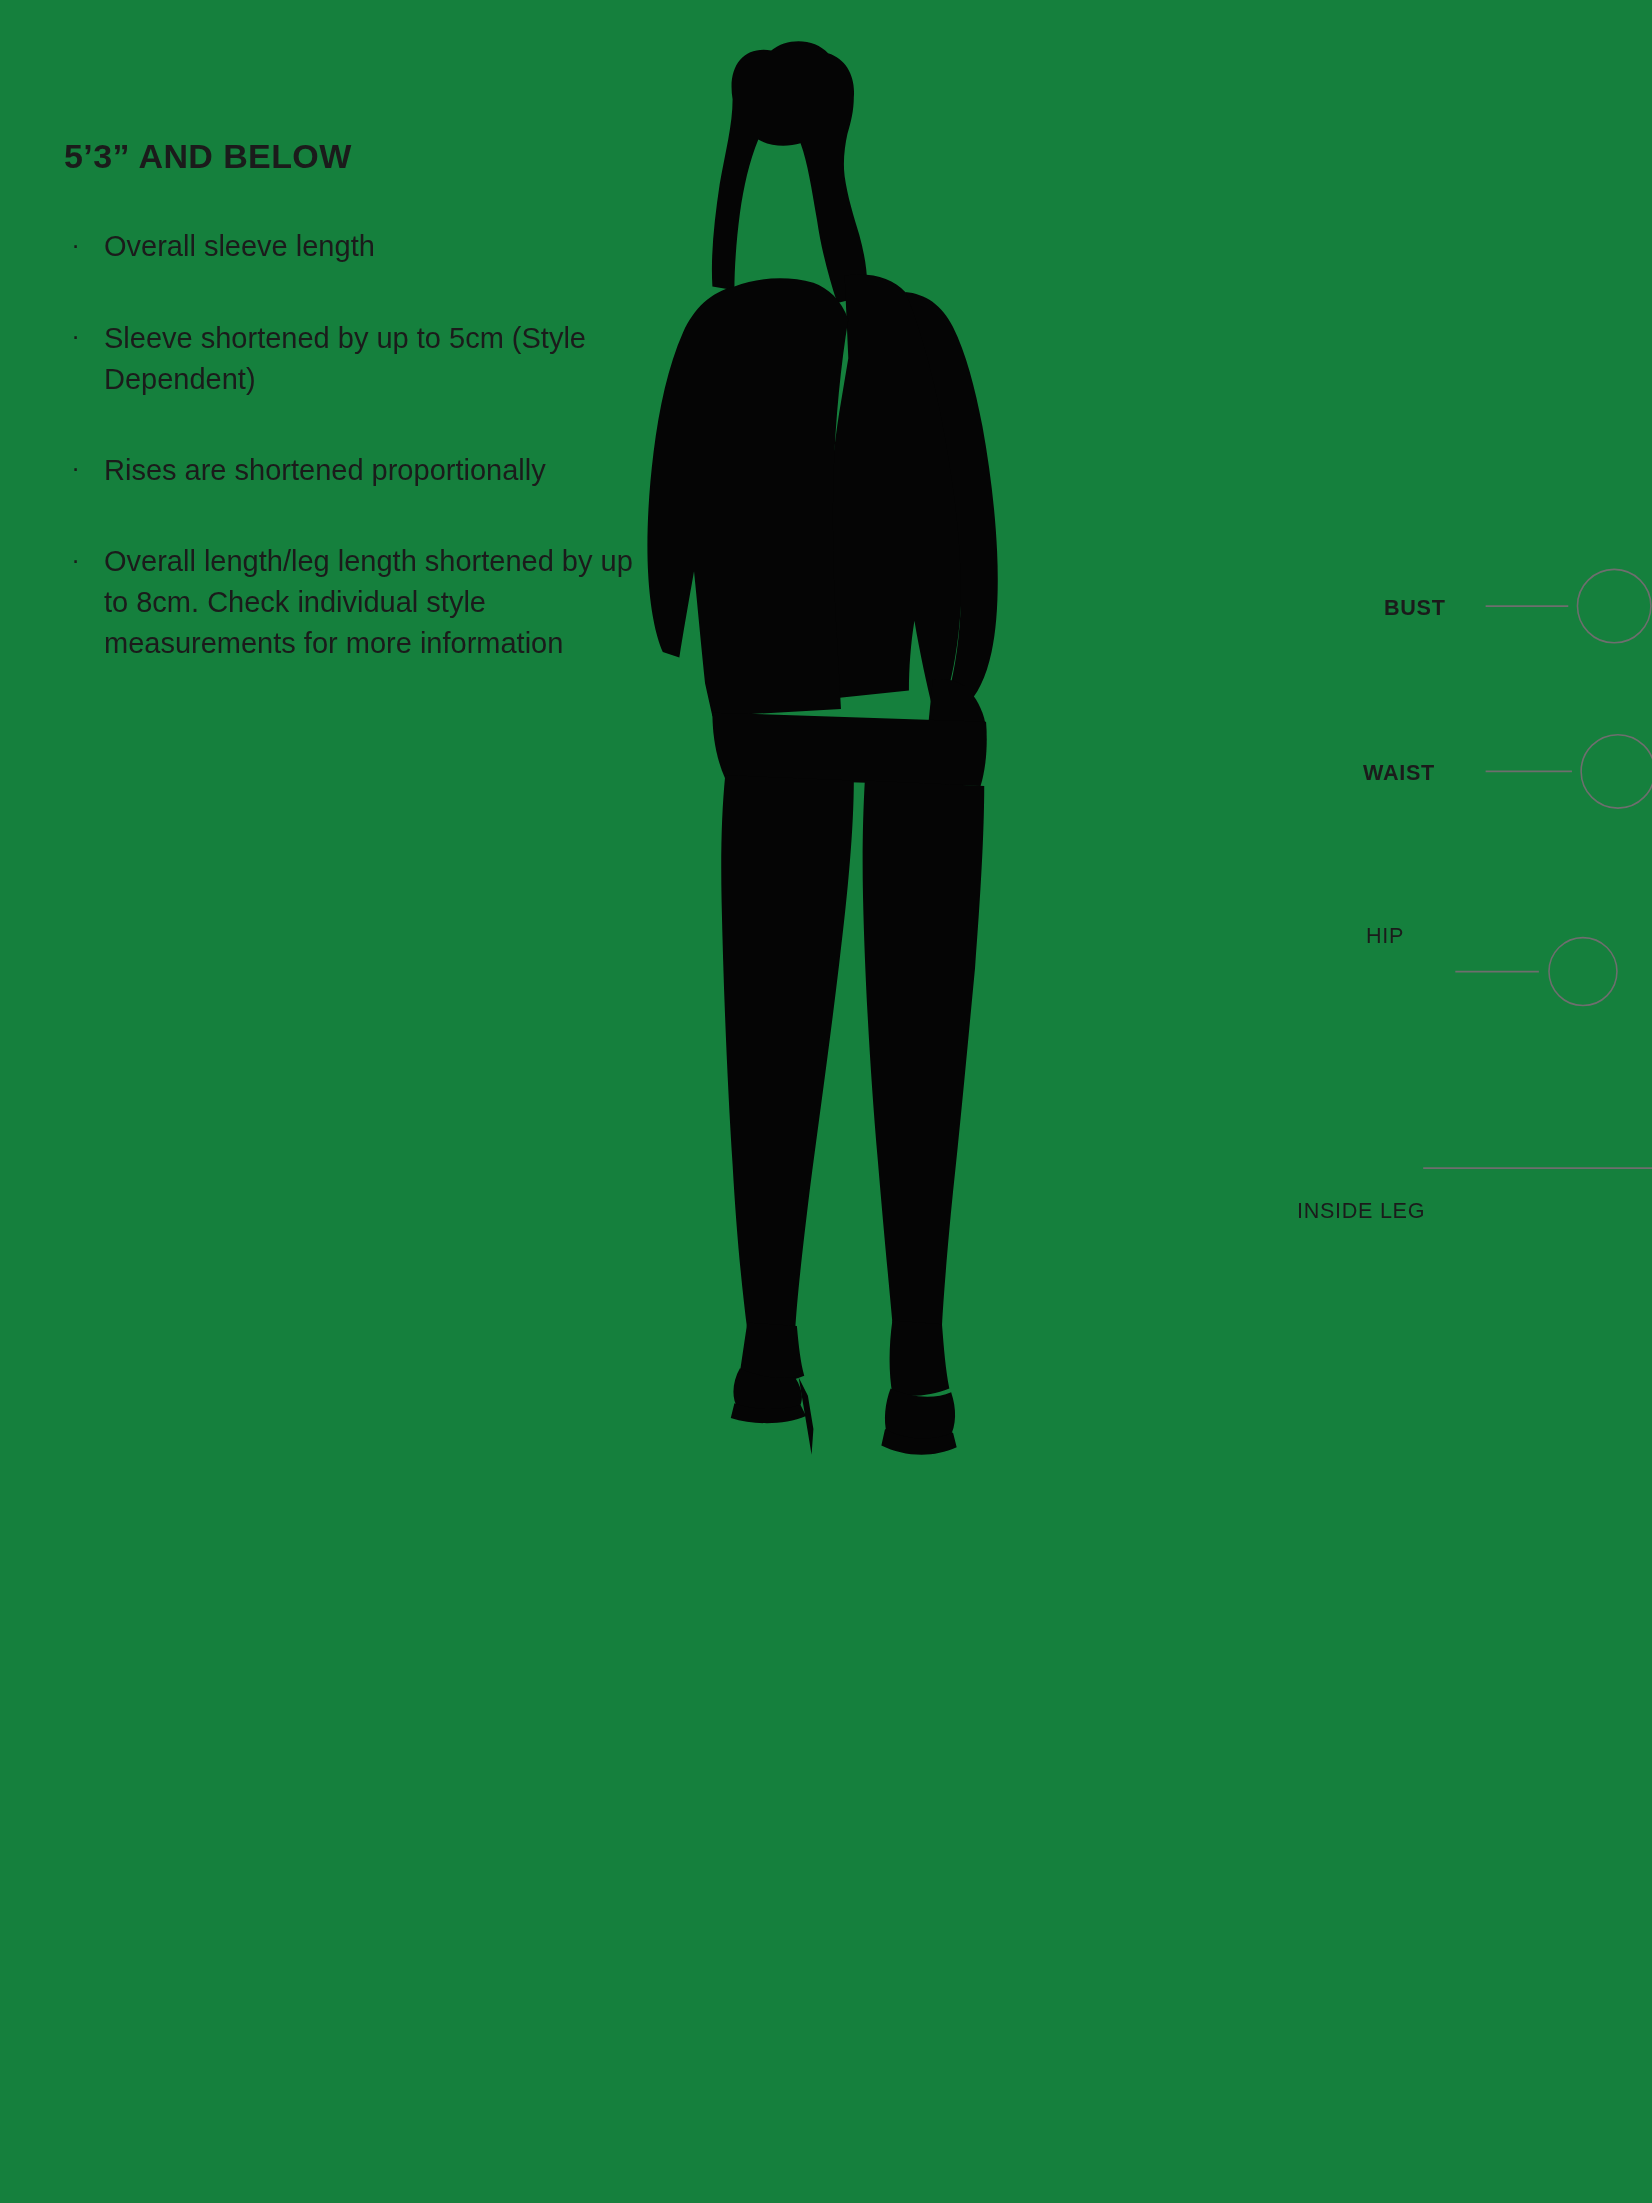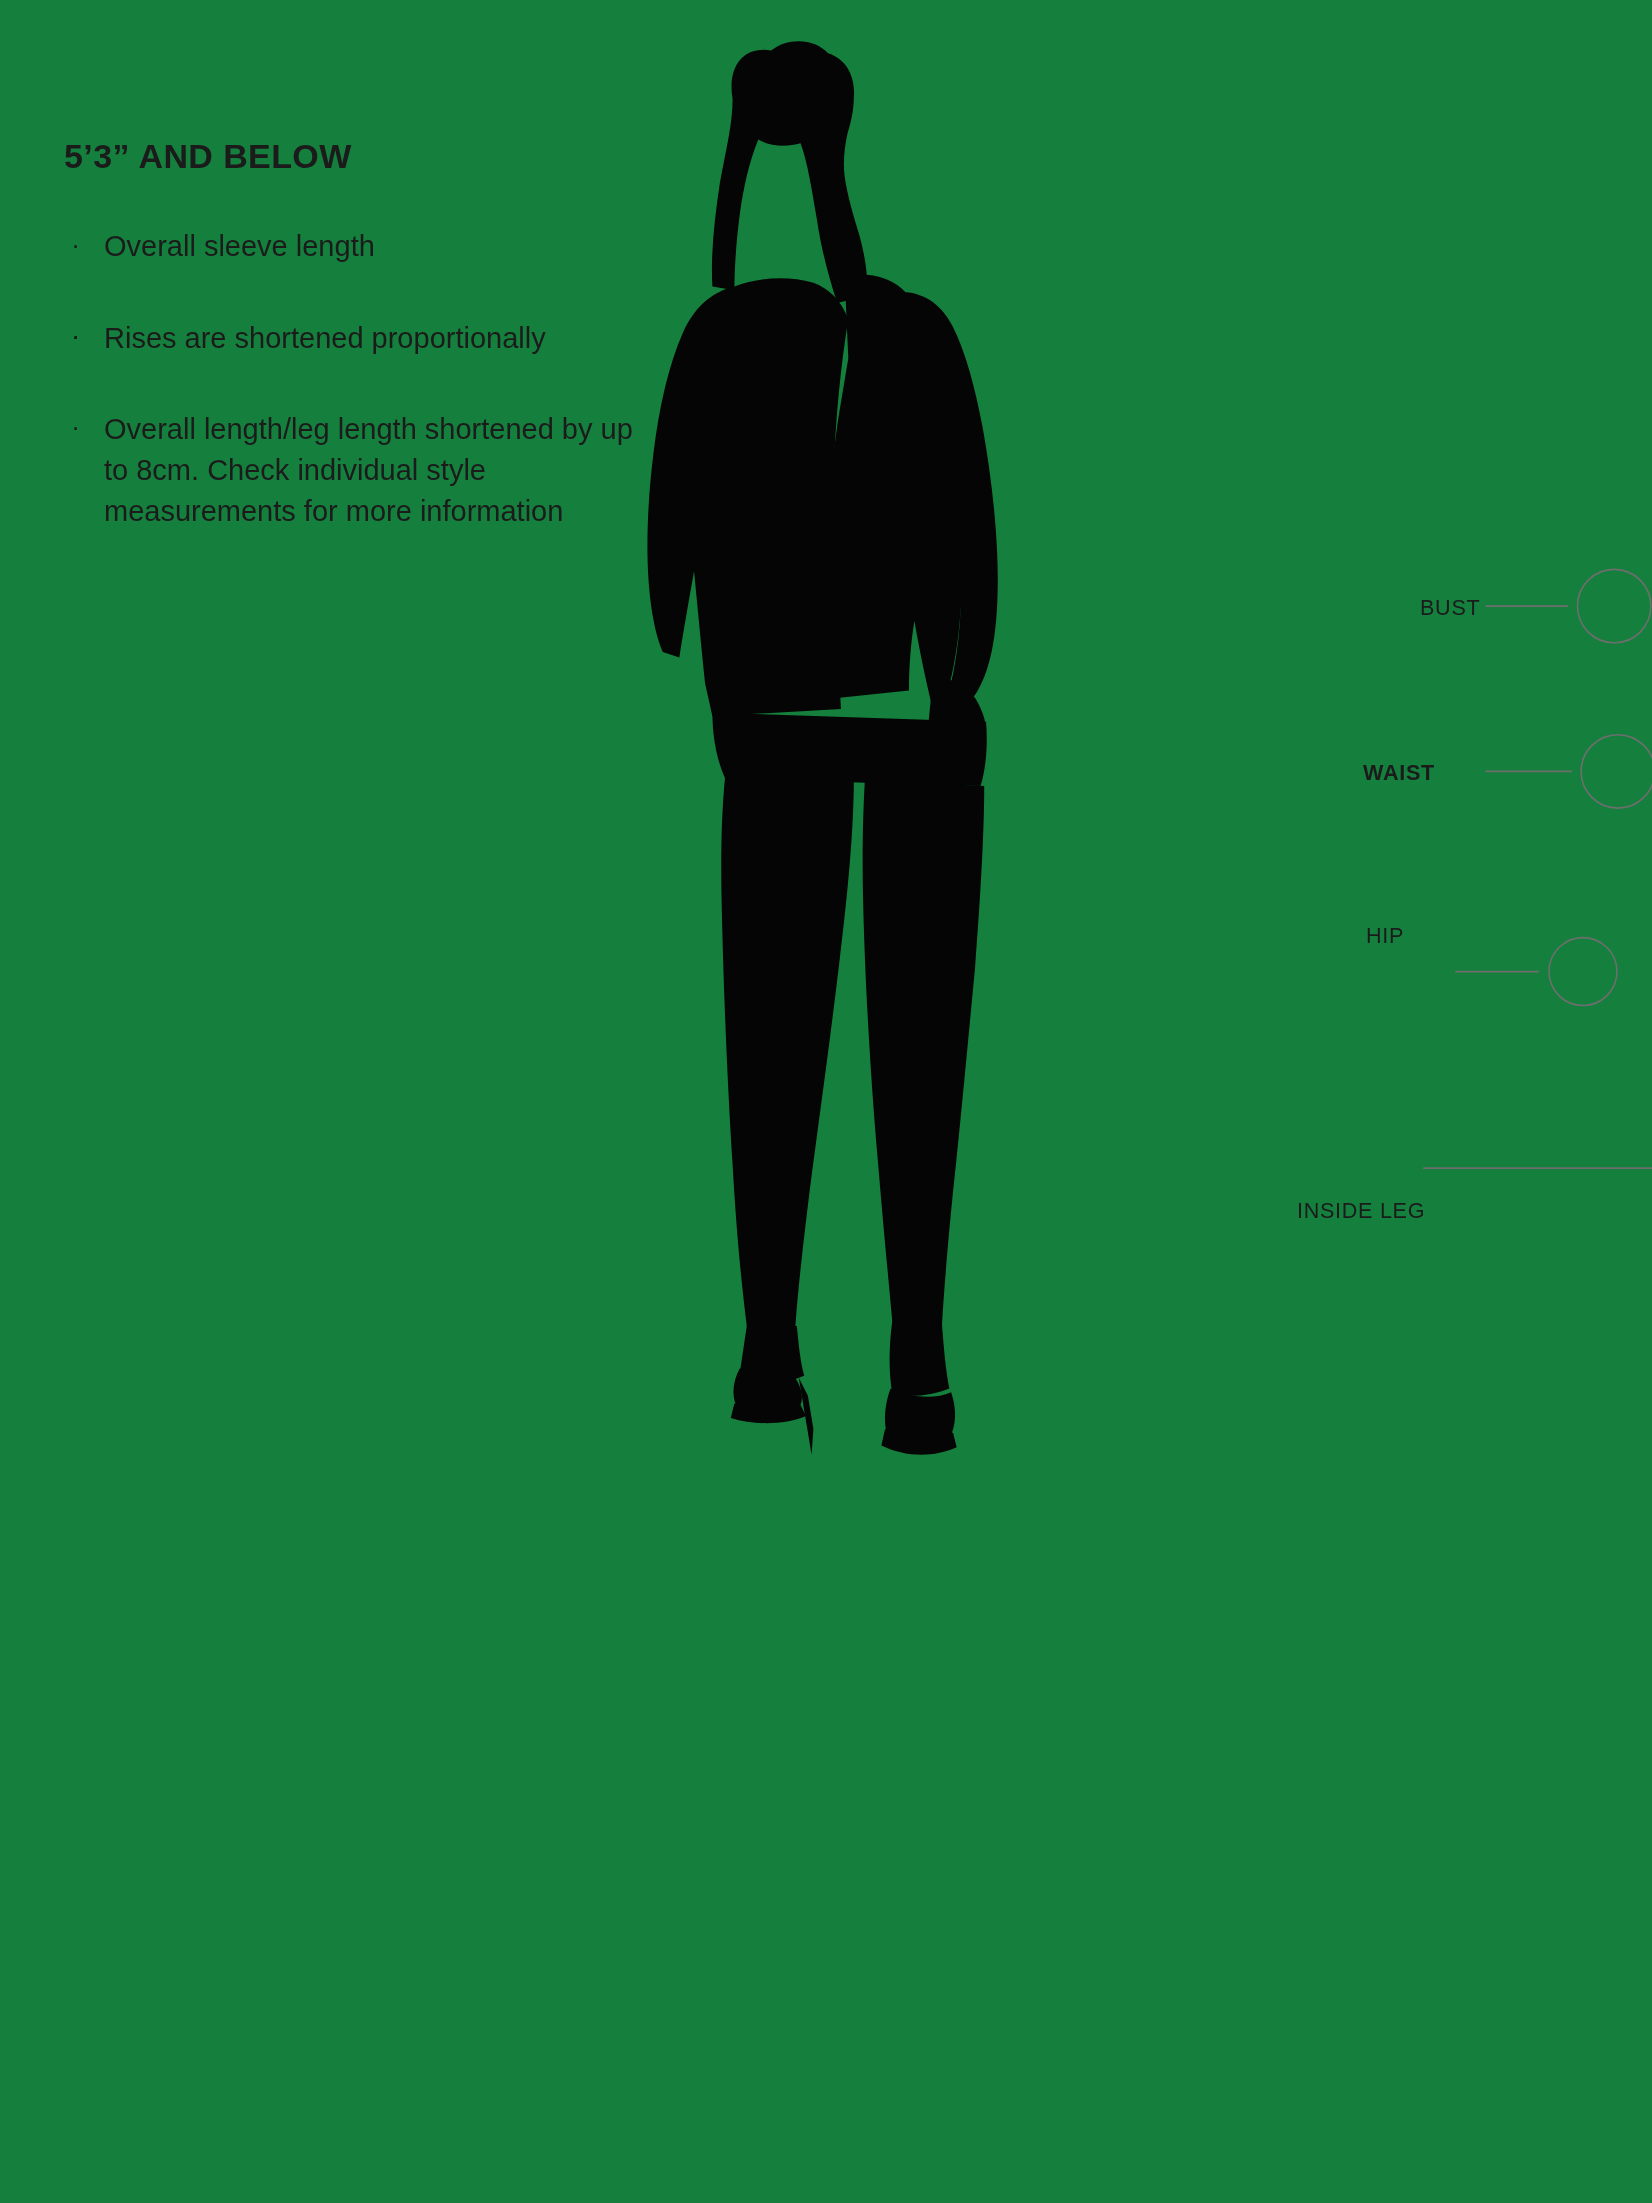--- a/index.html
+++ b/index.html
@@ -71,39 +71,40 @@
   }
   #figure-svg { display: block; }
 
   .callout-label {
     position: absolute;
     font-size: 21.6px;
     letter-spacing: 0.7px;
     color: #1b1b1b;
     white-space: nowrap;
   }
-  #label-bust  { left: 796px; top: 595px; }
+  #label-bust  { left: 760px; top: 595px; font-weight: bold; }
   #label-waist { left: 739px; top: 760px; font-weight: bold; }
   #label-hip   { left: 742px; top: 923px; }
   #label-insideleg { left: 673px; top: 1198px; text-align: center; }
 </style>
 </head>
 <body>
 
 <div id="page">
 
   <div id="text-panel">
     <h1 id="panel-title">5’3” AND BELOW</h1>
     <ul class="bullets">
       <li>
         <span class="dot">·</span>
         <span>Overall sleeve length</span>
       </li>
       <li>
         <span class="dot">·</span>
+        <span>Sleeve shortened by up to 5cm (Style Dependent)</span>
       </li>
       <li>
         <span class="dot">·</span>
         <span>Rises are shortened proportionally</span>
       </li>
       <li>
         <span class="dot">·</span>
         <span>Overall length/leg length shortened by up to 8cm. Check individual style measurements for more information</span>
       </li>
     </ul>

